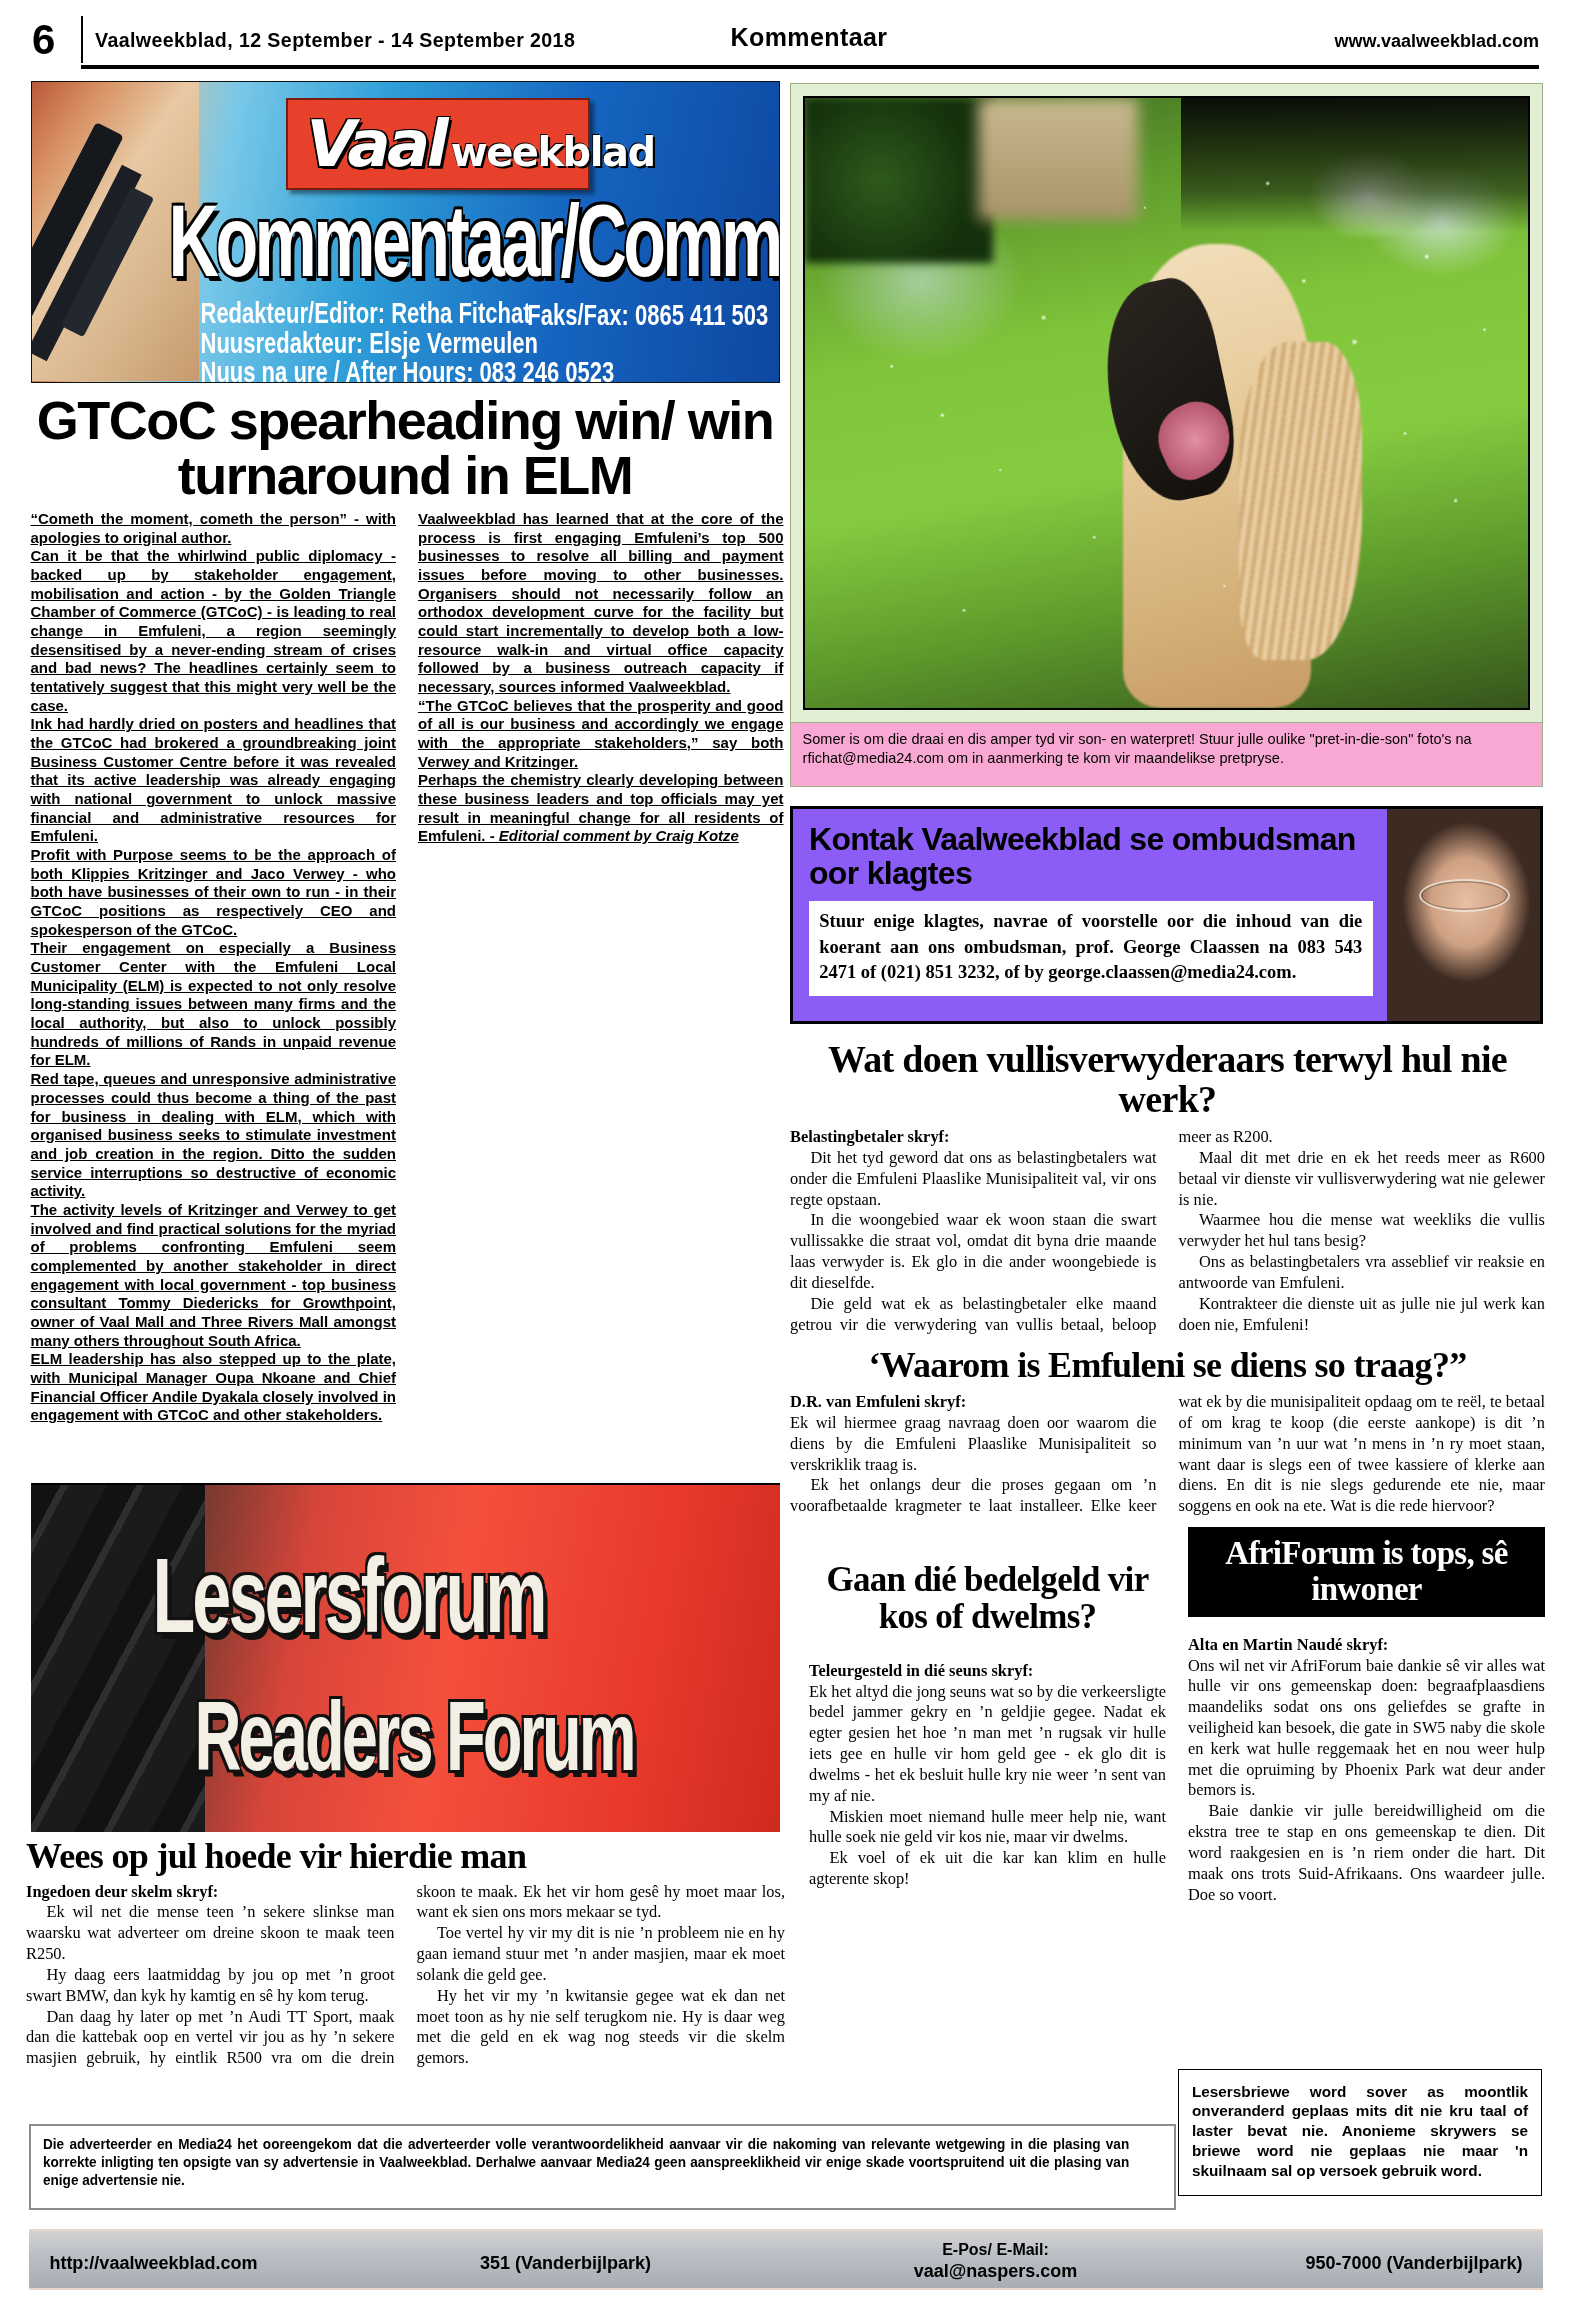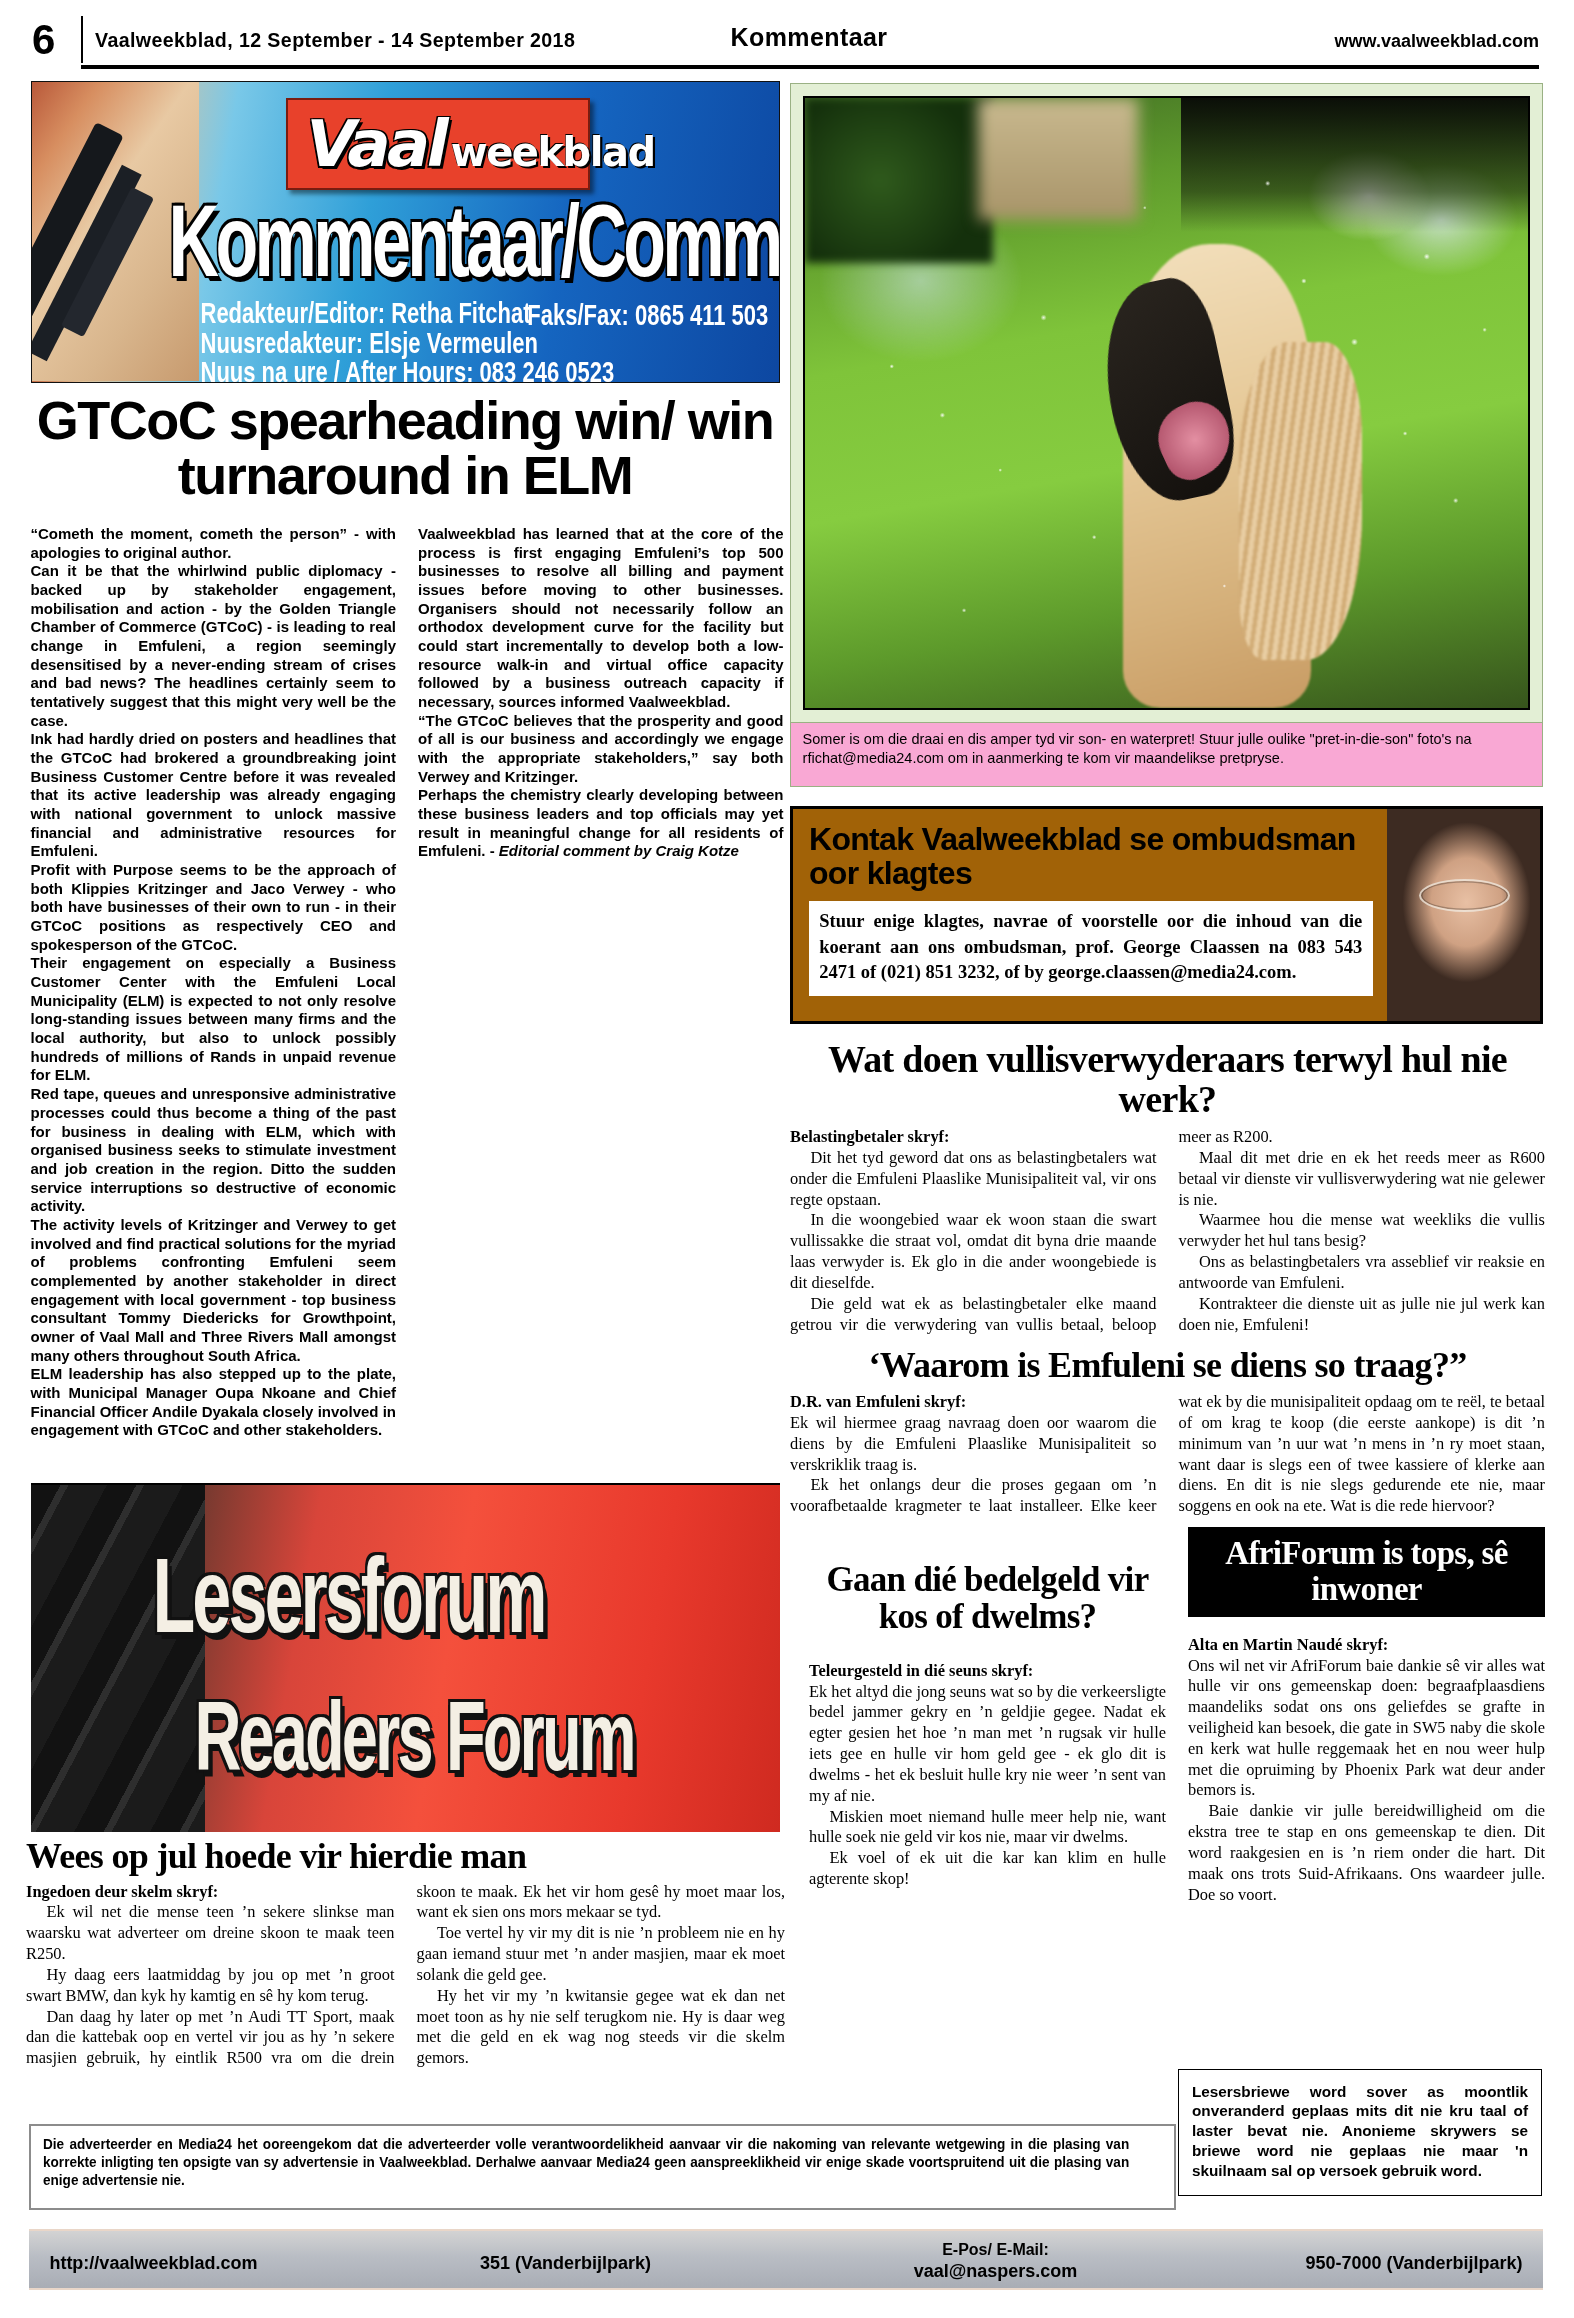--- a/index.html
+++ b/index.html
@@ -100,22 +100,22 @@
     font-family:"Liberation Sans", sans-serif;
   }
 
   
   .ed-head {
     position:absolute; left:30.5px; top:393px; width:749px;
     text-align:center; font-size:54px; font-weight:bold; line-height:1.02;
     letter-spacing:-1.5px; font-family:"Liberation Sans", sans-serif;
   }
   .ed-cols {
-    position:absolute; left:30.5px; top:525px; width:753px; height:923px;
-    column-count:2; column-gap:22px; column-fill:auto;
+    position:absolute; left:30.5px; top:510px; width:753px; height:923px;
+    column-count:2; column-gap:22px; column-fill:auto;text-decoration:underline;
   }
   .ed-cols p {
     font-size:15px; line-height:1.245; font-weight:bold;
     text-align:justify; font-family:"Liberation Sans", sans-serif;
     hyphens:auto; -webkit-hyphens:auto;
   }
   .ed-cols p .byline { font-style:italic; font-weight:bold; }
 
   
   .photo-wrap {
@@ -189,21 +189,21 @@
   .photo-cap {
     position:absolute; left:790px; top:723px; width:753px; min-height:64px;
     background:#f9a8d4; border:0.7px solid #9ab184; border-top:none;
     padding:7.3px 11.6px 8.7px 11.6px;
     font-size:14.5px; line-height:1.28; font-family:"Liberation Sans", sans-serif;
   }
 
   
   .omb {
     position:absolute; left:790px; top:806px; width:753px; height:218px;
-    border:3.6px solid #000; background:#a16207; display:flex; overflow:hidden;
+    border:3.6px solid #000; background:#8b5cf6; display:flex; overflow:hidden;
   }
   .omb .omb-txt { flex:1; padding:13px 14.5px 0 16px; }
   .omb h3 {
     font-size:32px; font-weight:bold; line-height:1.07; letter-spacing:-0.7px;
     font-family:"Liberation Sans", sans-serif;
   }
   .omb .omb-body {
     margin-top:10.2px; background:#fff; padding:8.7px 10.2px 10.2px 10.2px;
     font-family:"Liberation Serif", serif; font-size:18.5px; line-height:1.38;
     font-weight:bold; text-align:justify;

